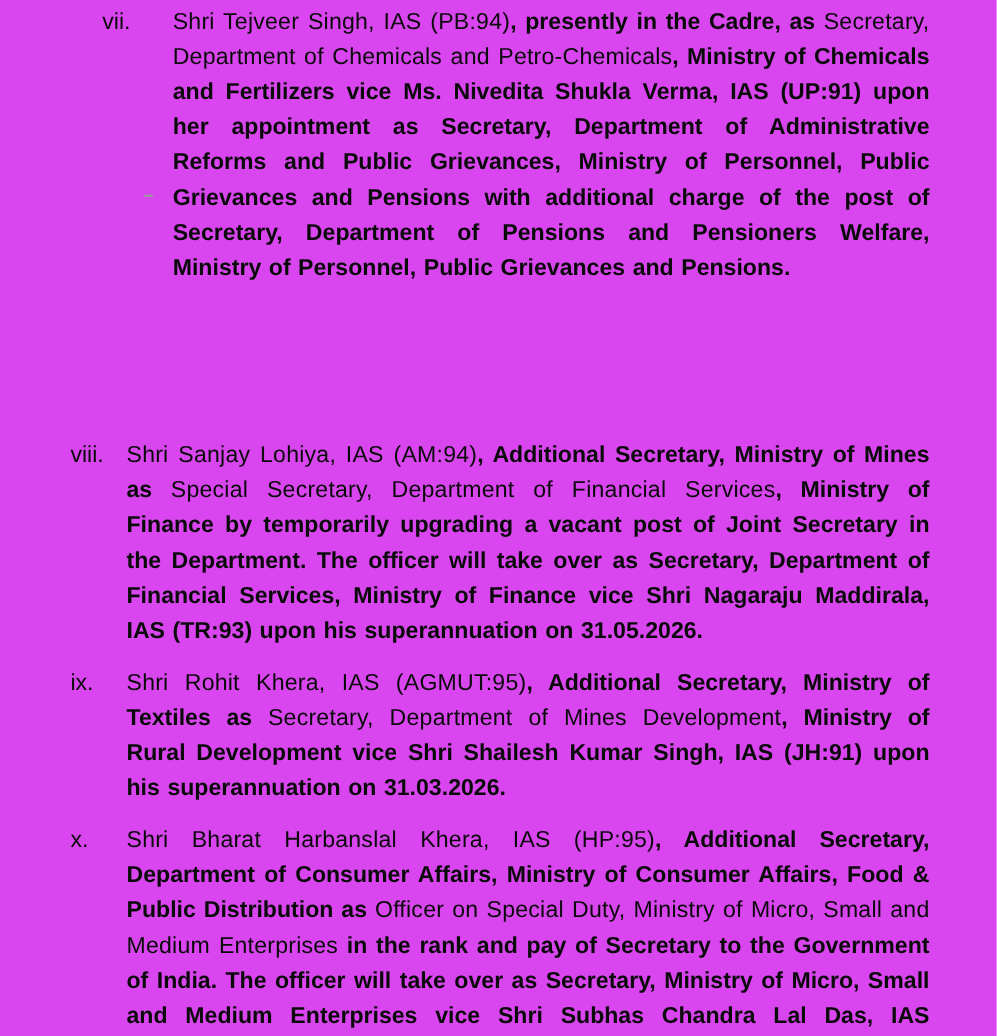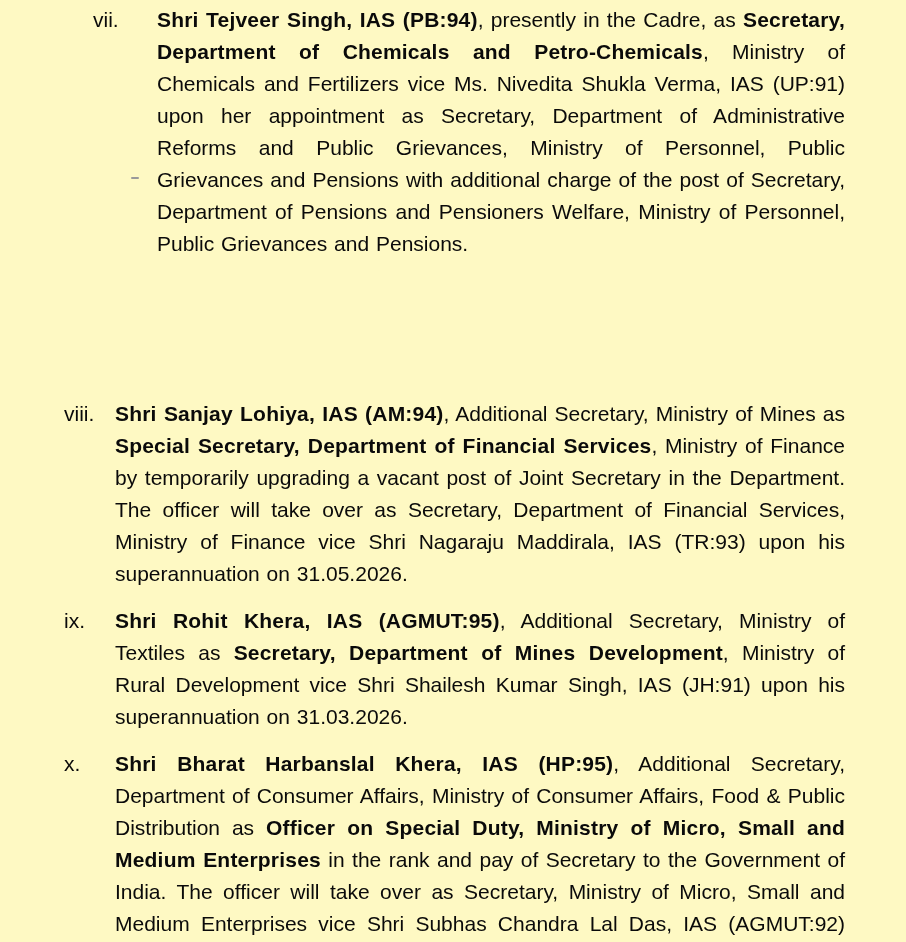--- a/index.html
+++ b/index.html
@@ -11,21 +11,21 @@
     height: 942px;
     background: #ffffff;
     overflow: hidden;
     font-family: "Liberation Sans", "DejaVu Sans", sans-serif;
   }
   .page {
     position: relative;
     box-sizing: border-box;
     width: 906px;
     height: 942px;
-    background: #fef9c3;
+    background: #d946ef;
     padding-top: 4px;
     color: #0a0a0a;
   }
   .items {
     width: 906px;
   }
   .item {
     position: relative;
     box-sizing: border-box;
     width: 845px;
@@ -46,22 +46,22 @@
     line-height: 32px;
     color: #0a0a0a;
   }
   .text {
     font-size: 21px;
     line-height: 32px;
     text-align: justify;
     color: #0a0a0a;
     word-spacing: 1px;
   }
-  .seg { font-weight: 400; }
-  .seg.bold { font-weight: 700; letter-spacing: 0.2px; }
+  .seg { font-weight: 700; }
+  .seg.bold { font-weight: 400; letter-spacing: 0.2px; }
   .artifact {
     position: absolute;
     left: 131px;
     top: 177px;
     width: 8px;
     height: 2px;
     background: #9a9a9a;
     border-radius: 1px;
   }
 </style>

